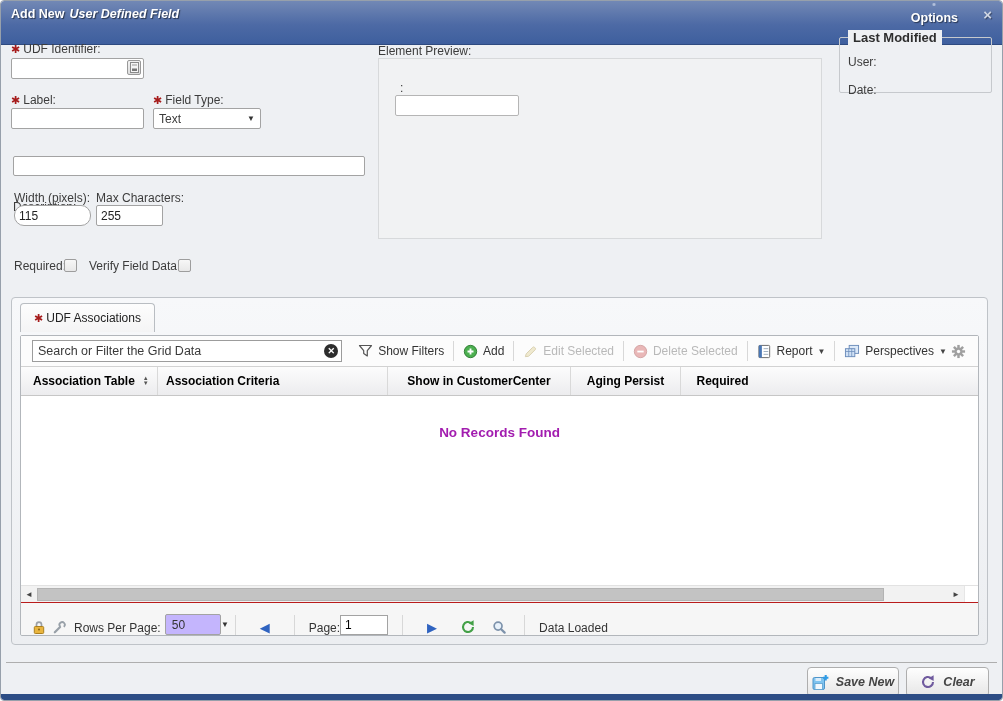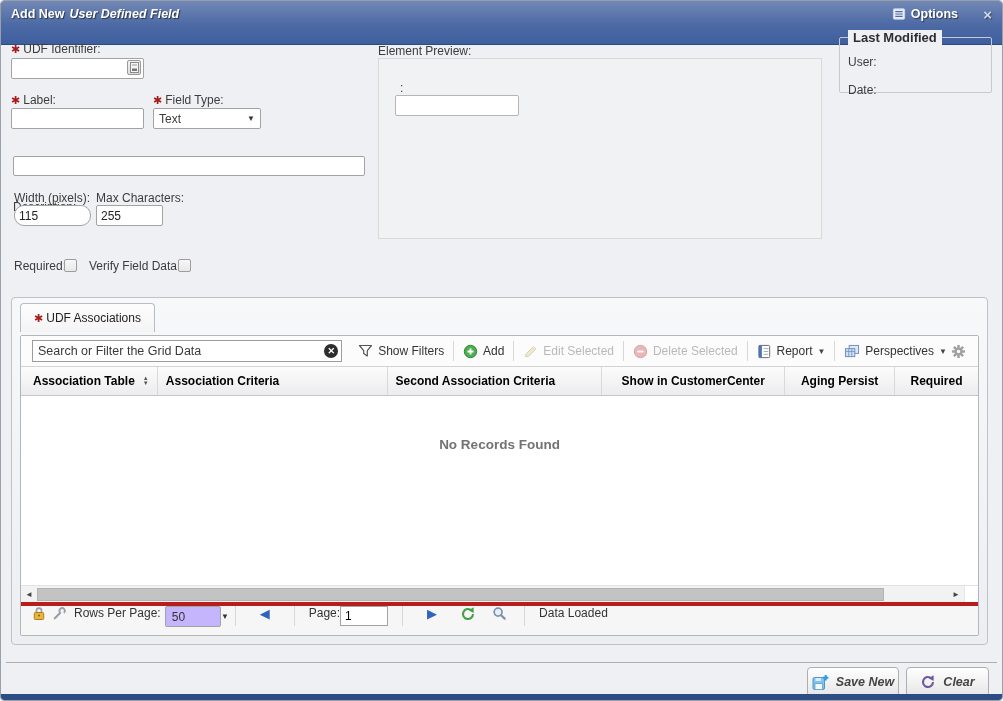--- a/index.html
+++ b/index.html
@@ -10,21 +10,21 @@
     font-family:"Liberation Sans",sans-serif;color:#3c3c3c;font-size:12px;
   }
   
   .titlebar{
     position:absolute;top:0;left:0;right:0;height:44px;
     background:linear-gradient(180deg,#7288b5 0%,#4d6aa5 55%,#3e5f9e 100%);
     border-bottom:1px solid #2e4a80;border-radius:3px 3px 0 0;
   }
   .title{position:absolute;left:10px;top:0;line-height:26px;color:#fff;font-weight:bold;font-size:12.5px;text-shadow:1px 1px 1px rgba(0,0,0,.55);}
   .title .emph{font-style:italic;margin-left:5px;}
-  .tb-options{position:absolute;right:38px;top:2px;height:22px;display:flex;align-items:center;gap:5px;color:#fff;font-weight:bold;font-size:12.5px;text-shadow:1px 1px 1px rgba(0,0,0,.5);cursor:pointer;padding:0 6px;border-radius:3px;}
+  .tb-options{position:absolute;right:38px;top:2px;height:22px;display:flex;align-items:center;gap:5px;color:#fff;font-weight:bold;font-size:12.5px;text-shadow:1px 1px 1px rgba(0,0,0,.5);cursor:pointer;padding:0 6px;border-radius:3px;flex-direction:column;}
   .tb-close{position:absolute;right:10px;top:2px;height:22px;display:flex;align-items:center;color:#cfd6e4;font-weight:bold;font-size:15px;cursor:pointer;text-shadow:1px 1px 1px rgba(0,0,0,.4);}
   
   .lbl{position:absolute;white-space:nowrap;color:#3c3c3c;}
   .ast{color:#a61c1c;font-size:11px;margin-right:3px;}
   .tinput{position:absolute;background:#fff;border:1px solid #a3a3a3;border-radius:2px;height:21px;font-family:"Liberation Sans",sans-serif;font-size:12px;padding:0 4px;color:#222;}
   .sel{position:absolute;background:#fff;border:1px solid #a3a3a3;border-radius:2px;height:21px;display:flex;align-items:center;padding:0 5px;cursor:pointer;}
   .sel .arrow{margin-left:auto;font-size:8px;color:#333;}
   .checkbox{position:absolute;width:13px;height:13px;background:linear-gradient(#f7f7f7,#e8e8e8);border:1px solid #9d9d9d;border-radius:2px;cursor:pointer;}
   .picker-btn{position:absolute;right:3px;top:2px;width:14px;height:15px;background:linear-gradient(#f2f2f2,#ddd);border:1px solid #999;border-radius:2px;cursor:pointer;display:flex;align-items:center;justify-content:center;padding:0;}
   
@@ -49,29 +49,29 @@
   .vsep{width:1px;height:20px;background:#d8d8d8;margin:0 5px;}
   .gear-btn{margin-left:auto;margin-right:6px;cursor:pointer;display:flex;align-items:center;}
   
   .ghead{position:absolute;left:0;right:0;top:30px;height:30px;background:linear-gradient(#fcfcfc,#ececee);border-top:1px solid #d2d2d2;border-bottom:1px solid #c6c6c6;display:flex;}
   .gh{height:100%;display:flex;align-items:center;font-weight:bold;color:#000;border-right:1px solid #d9d9d9;padding:0 8px;font-size:12px;cursor:pointer;}
   .gh.c{justify-content:center;}
   .sort-stack{display:flex;flex-direction:column;margin-left:8px;line-height:5px;}
   .sort-stack span{font-size:6px;color:#555;height:5px;}
   
   .gbody{position:absolute;left:0;right:0;top:61px;bottom:50px;background:#fff;overflow:hidden;}
-  .empty-msg{margin-top:40px;text-align:center;font-weight:bold;font-size:13.5px;color:#737373;}
+  .empty-msg{margin-top:28px;text-align:center;font-weight:bold;font-size:13.5px;color:#a21caf;}
   
   .hscroll{position:absolute;left:0;right:0;bottom:33px;height:17px;background:#f2f2f2;border-top:1px solid #e2e2e2;display:flex;align-items:center;}
   .sbtn{width:16px;height:16px;display:flex;align-items:center;justify-content:center;font-size:8px;color:#444;cursor:pointer;}
   .strack{flex:1;height:15px;position:relative;}
   .sthumb{position:absolute;left:0;top:1px;height:13px;width:93%;background:#c3c3c3;border:1px solid #b3b3b3;cursor:pointer;}
   .sgutter{width:14px;height:100%;background:#fff;border-left:1px solid #e6e6e6;}
   
-  .pager{position:absolute;left:0;right:0;bottom:0;height:33px;background:#f6f6f6;border-top:4px solid #b91c1c;display:flex;align-items:flex-start;padding:0 8px;border-radius:0 0 2px 2px;color:#333;}
+  .pager{position:absolute;left:0;right:0;bottom:0;height:33px;background:#f6f6f6;border-top:1px solid #b91c1c;display:flex;align-items:flex-end;padding:0 8px;border-radius:0 0 2px 2px;color:#333;}
   .icon-btn{display:flex;align-items:center;justify-content:center;cursor:pointer;padding:0 3px;}
   .nav-arrow{color:#2f63c0;font-size:13px;cursor:pointer;padding:0 10px;}
   .pageinput{width:48px;height:20px;border:1px solid #a3a3a3;font-family:"Liberation Sans",sans-serif;font-size:12px;padding:0 4px;}
   .psel{background:#c4b5fd;border:1px solid #a3a3a3;border-radius:2px;height:21px;display:inline-flex;align-items:center;padding:0 6px;cursor:pointer;width:56px;margin-left:4px;gap:36px;}
   .psel .arrow{margin-left:auto;font-size:8px;color:#333;}
   
   .footer-divider{position:absolute;left:5px;right:5px;top:661px;height:1px;background:#aeaeae;}
   .btn{position:absolute;top:666px;height:30px;background:linear-gradient(#fefefe,#e6e6e6);border:1px solid #aeaeae;border-radius:4px;display:flex;align-items:center;justify-content:center;gap:7px;font-weight:bold;font-size:12.5px;color:#444;cursor:pointer;font-style:italic;}
   .btn-save{left:806px;width:92px;}
   .btn-clear{left:905px;width:83px;}
@@ -238,23 +238,20 @@
         <div class="gh" style="width:137px;padding-left:12px;">
           <span>Association Table</span>
           <span class="sort-stack">
             <span>▲</span>
               <span>▼</span>
           </span>
         </div>
         <div class="gh" style="width:230px;">
             <span>Association Criteria</span>
           </div>
-        <div class="gh" style="width:215px;">
-            <span>Second Association Criteria</span>
-          </div>
         <div class="gh c" style="width:183px;">
             <span>Show in CustomerCenter</span>
           </div>
         <div class="gh c" style="width:110px;">
             <span>Aging Persist</span>
           </div>
         <div class="gh c" style="width:83px;border-right:none;">
             <span>Required</span>
           </div>
       </div>

